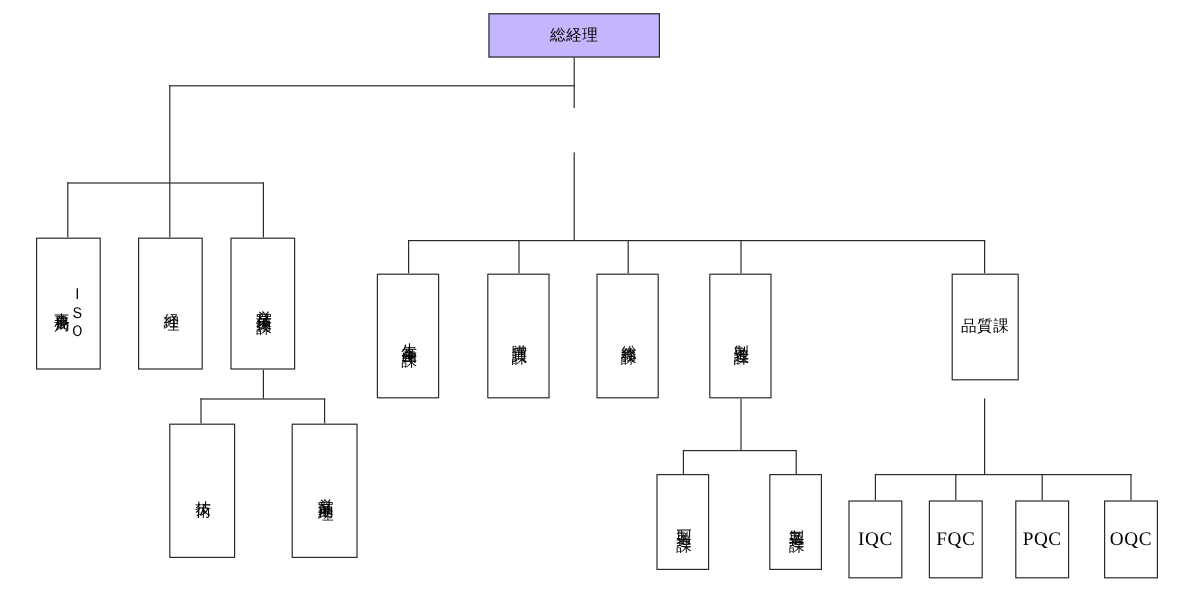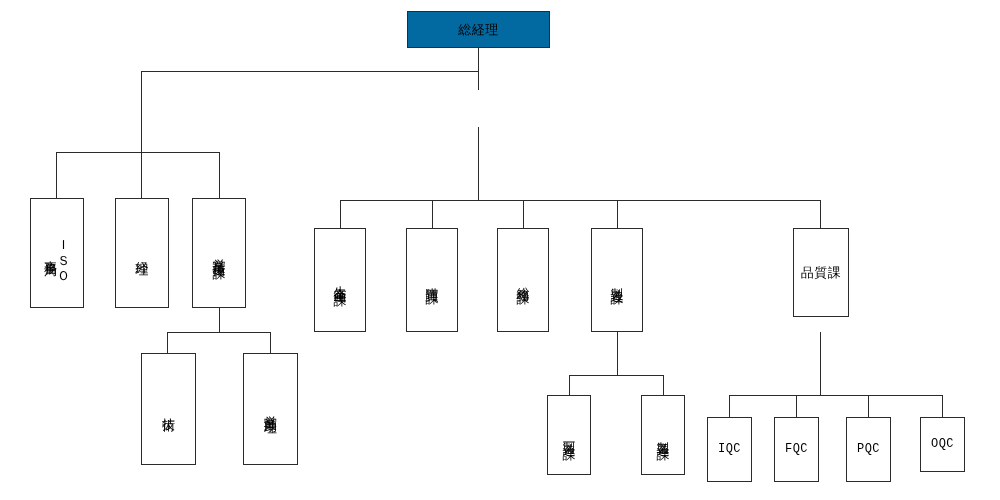--- a/index.html
+++ b/index.html
@@ -40,22 +40,22 @@
   .node.vertical .label {
     writing-mode: vertical-rl;
     text-orientation: upright;
     letter-spacing: 2px;
     line-height: 1;
   }
   .node.horizontal .label {
     writing-mode: horizontal-tb;
   }
   .node.latin .label {
-    font-family: Liberation Mono, monospace;
-    font-size: 12px;
+    font-family: Liberation Serif, serif;
+    font-size: 16px;
     letter-spacing: 0.5px;
   }
   .edge {
     position: absolute;
     background: #2b2b2b;
   }
   .edge.h { height: 1px; }
   .edge.v { width: 1px; }
 </style>
 </head>
@@ -83,21 +83,21 @@
     <div class="edge v" style="left: 617px; top: 332px; height: 43px; background: rgb(43, 43, 43);"></div>
     <div class="edge h" style="left: 569px; top: 375px; width: 95px; background: rgb(43, 43, 43);"></div>
     <div class="edge v" style="left: 569px; top: 375px; height: 20px; background: rgb(43, 43, 43);"></div>
     <div class="edge v" style="left: 663px; top: 375px; height: 20px; background: rgb(43, 43, 43);"></div>
     <div class="edge v" style="left: 820px; top: 332px; height: 63px; background: rgb(43, 43, 43);"></div>
     <div class="edge h" style="left: 729px; top: 395px; width: 214px; background: rgb(43, 43, 43);"></div>
     <div class="edge v" style="left: 729px; top: 395px; height: 22px; background: rgb(43, 43, 43);"></div>
     <div class="edge v" style="left: 796px; top: 395px; height: 22px; background: rgb(43, 43, 43);"></div>
     <div class="edge v" style="left: 868px; top: 395px; height: 22px; background: rgb(43, 43, 43);"></div>
     <div class="edge v" style="left: 942px; top: 395px; height: 22px; background: rgb(43, 43, 43);"></div>
-    <div class="node horizontal" style="left: 407px; top: 11px; width: 143px; height: 37px; background: #0369a1; border-color: rgb(43, 43, 43); color: rgb(0, 0, 0);">
+    <div class="node horizontal" style="left: 407px; top: 11px; width: 143px; height: 37px; background: #c4b5fd; border-color: rgb(43, 43, 43); color: rgb(0, 0, 0);">
       <span class="label">総経理</span>
     </div>
     <div class="node vertical" style="left: 30px; top: 198px; width: 54px; height: 110px; background: rgb(255, 255, 255); border-color: rgb(43, 43, 43); color: rgb(0, 0, 0);">
       <span class="label">ＩＳＯ
 事務局</span>
     </div>
     <div class="node vertical" style="left: 115px; top: 198px; width: 54px; height: 110px; background: rgb(255, 255, 255); border-color: rgb(43, 43, 43); color: rgb(0, 0, 0);">
       <span class="label">経理</span>
     </div>
     <div class="node vertical" style="left: 192px; top: 198px; width: 54px; height: 110px; background: rgb(255, 255, 255); border-color: rgb(43, 43, 43); color: rgb(0, 0, 0);">
@@ -132,16 +132,16 @@
     </div>
     <div class="node latin" style="left: 707px; top: 417px; width: 45px; height: 65px; background: rgb(255, 255, 255); border-color: rgb(43, 43, 43); color: rgb(0, 0, 0);">
       <span class="label">IQC</span>
     </div>
     <div class="node latin" style="left: 846px; top: 417px; width: 45px; height: 65px; background: rgb(255, 255, 255); border-color: rgb(43, 43, 43); color: rgb(0, 0, 0);">
       <span class="label">PQC</span>
     </div>
     <div class="node latin" style="left: 774px; top: 417px; width: 45px; height: 65px; background: rgb(255, 255, 255); border-color: rgb(43, 43, 43); color: rgb(0, 0, 0);">
       <span class="label">FQC</span>
     </div>
-    <div class="node latin" style="left: 920px; top: 417px; width: 45px; height: 55px; background: rgb(255, 255, 255); border-color: rgb(43, 43, 43); color: rgb(0, 0, 0);">
+    <div class="node latin" style="left: 920px; top: 417px; width: 45px; height: 65px; background: rgb(255, 255, 255); border-color: rgb(43, 43, 43); color: rgb(0, 0, 0);">
       <span class="label">OQC</span>
     </div>
   </div>
 
 </body></html>

